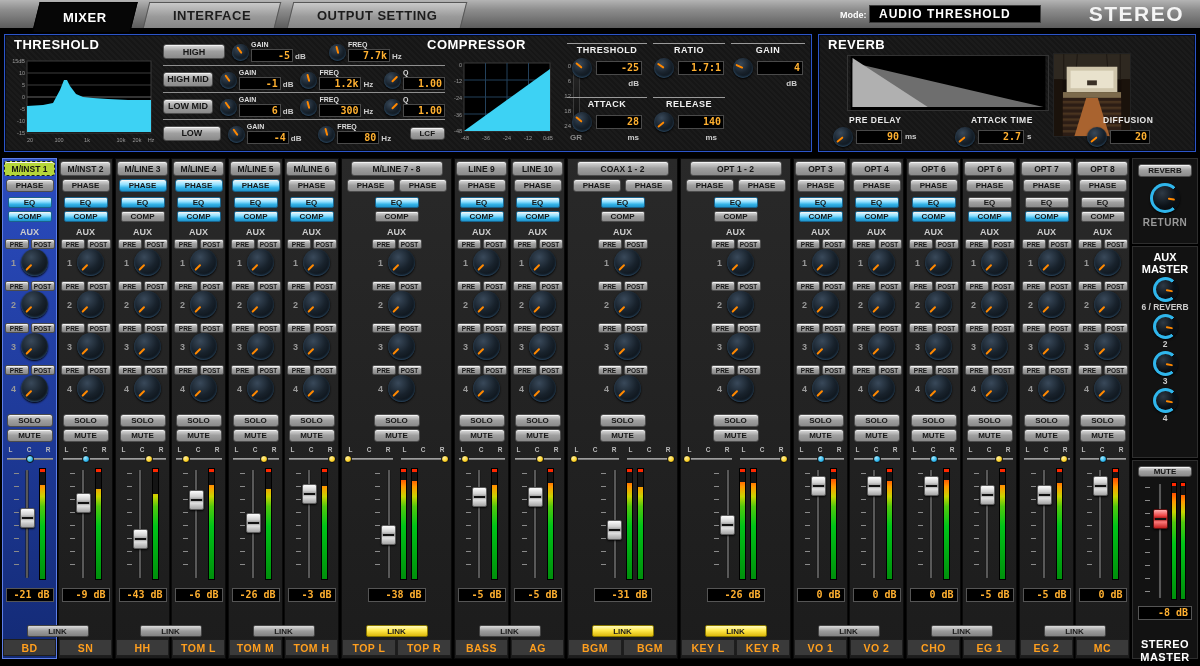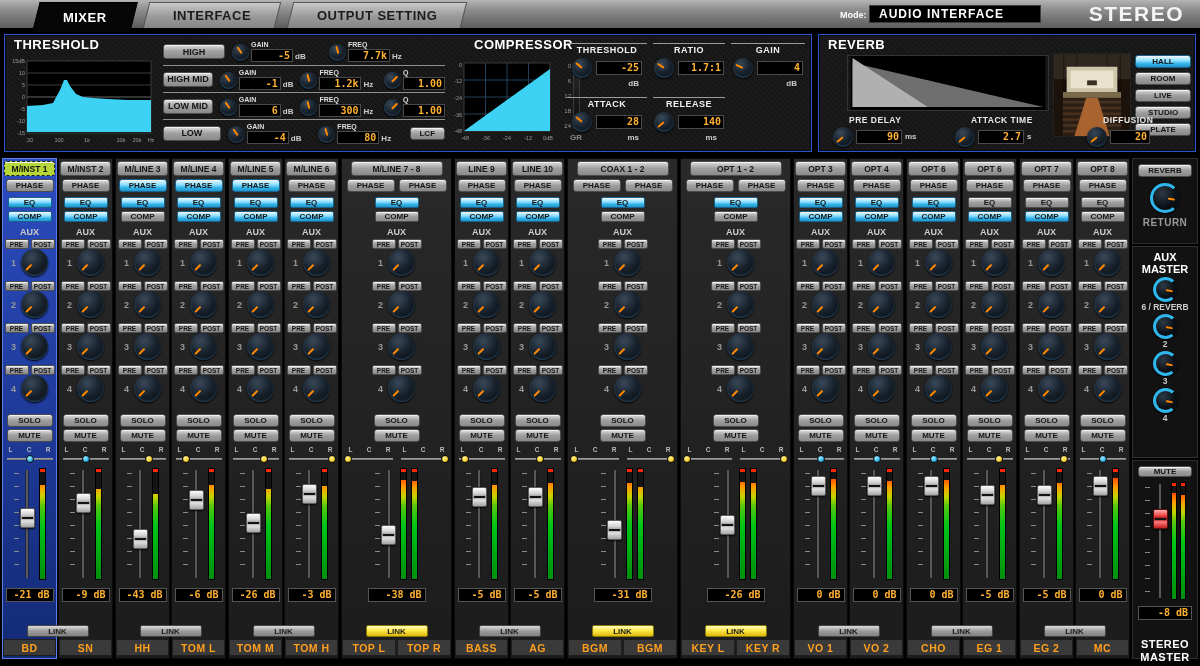--- a/index.html
+++ b/index.html
@@ -14,21 +14,21 @@
 .tab.active{background:#060606;color:#fff;height:30px;border-color:#000;z-index:2}
 .mode-label{position:absolute;left:840px;top:10px;font-size:9px;color:#fff;font-weight:bold}
 .mode-box{position:absolute;left:869px;top:5px;width:172px;height:18px;background:#000;border:1px solid #3c3c3c;color:#fff;font-weight:bold;font-size:12px;display:flex;align-items:center;padding-left:9px;letter-spacing:1px}
 .brand{position:absolute;right:16px;top:2px;font-size:21px;font-weight:bold;color:#f4f4f4;letter-spacing:1.5px}
 
 
 .panel{position:absolute;top:34px;height:118px;background:#161616;border:1px solid #2c55c8;box-shadow:inset 0 0 0 1px #050a18;background-image:repeating-linear-gradient(45deg,rgba(255,255,255,.025) 0 2px,transparent 2px 4px)}
 #eqcomp{left:4px;width:808px}
 #rvpanel{left:818px;width:378px}
 .ptitle{position:absolute;left:9px;top:2px;font-size:13px;font-weight:bold;color:#fff;letter-spacing:.5px}
-.ctitle{left:469px}
+.ctitle{left:422px}
 #eqgraph{position:absolute;left:6px;top:20px}
 .eq-bands{position:absolute;left:158px;top:3px;width:282px}
 .eqrow{display:flex;align-items:center;height:27px;gap:2px}
 .eqrow+.eqrow{border-top:1px solid #8f8f8f}
 .gbtn{display:flex;align-items:center;justify-content:center;font-weight:bold;color:#161616;background:linear-gradient(#dedede,#a0a0a0 48%,#8a8a8a);border:1px solid #4c4c4c;border-radius:3px;box-shadow:inset 0 1px 0 #f2f2f2}
 .cyan{background:linear-gradient(#eafbff,#8fdfff 42%,#35b4e8 70%,#1f95cc)!important;border-color:#19638c!important}
 .bandbtn{width:62px;height:15px;font-size:9px}
 .pgroup{display:flex;align-items:flex-end;gap:2px;margin-left:5px}
 .g-gain{width:90px}.g-freq{width:96px}.g-q{width:70px}
 .pgroup .knob{width:17px;height:17px;margin-bottom:1px}
@@ -152,21 +152,21 @@
           <span>MIXER</span>
         </div>
       <div class="tab">
           <span>INTERFACE</span>
         </div>
       <div class="tab">
           <span>OUTPUT SETTING</span>
         </div>
     </div>
     <div class="mode-label">Mode:</div>
-    <div class="mode-box">AUDIO INTERFACE</div>
+    <div class="mode-box">AUDIO THRESHOLD</div>
     <div class="brand">STEREO</div>
   </div>
 
   <div class="panel" id="eqcomp">
     <div class="ptitle">THRESHOLD</div>
     <svg id="eqgraph" width="146" height="90" viewBox="0 0 146 90">
       <rect x="16" y="6" width="124" height="72" fill="#000" stroke="#3a3a3a"></rect>
       <g stroke="#3c3c3c" stroke-width="1">
         <line x1="16" y1="18" x2="140" y2="18"></line>
           <line x1="16" y1="30" x2="140" y2="30"></line>
@@ -423,27 +423,20 @@
       <rect x="0" y="45" width="78" height="39" fill="url(#rows)"></rect>
       <defs>
           <pattern id="rows" width="6" height="6" patternUnits="userSpaceOnUse">
             <rect width="6" height="2.5" fill="#49331f"></rect>
           </pattern>
         </defs>
       <polygon points="33,45 45,45 57,84 21,84" fill="#a9632f"></polygon>
       <rect x="0" y="26" width="9" height="58" fill="#1a120b"></rect>
       <rect x="69" y="26" width="9" height="58" fill="#1a120b"></rect>
     </svg>
-    <div class="rtypes" id="rvtypes">
-        <div class="gbtn rtype cyan">HALL</div>
-        <div class="gbtn rtype">ROOM</div>
-        <div class="gbtn rtype">LIVE</div>
-        <div class="gbtn rtype">STUDIO</div>
-        <div class="gbtn rtype">PLATE</div>
-      </div>
     <div id="rvparams">
         <div class="rvp rvp0">
           <div class="rvlabel">PRE DELAY</div>
           <div class="rvrow">
             <div class="knob ">
               <div class="ind" style="transform: rotate(-130deg);"></div>
             </div>
             <div class="dval">90</div>
             <div class="punit">ms</div>
           </div>

